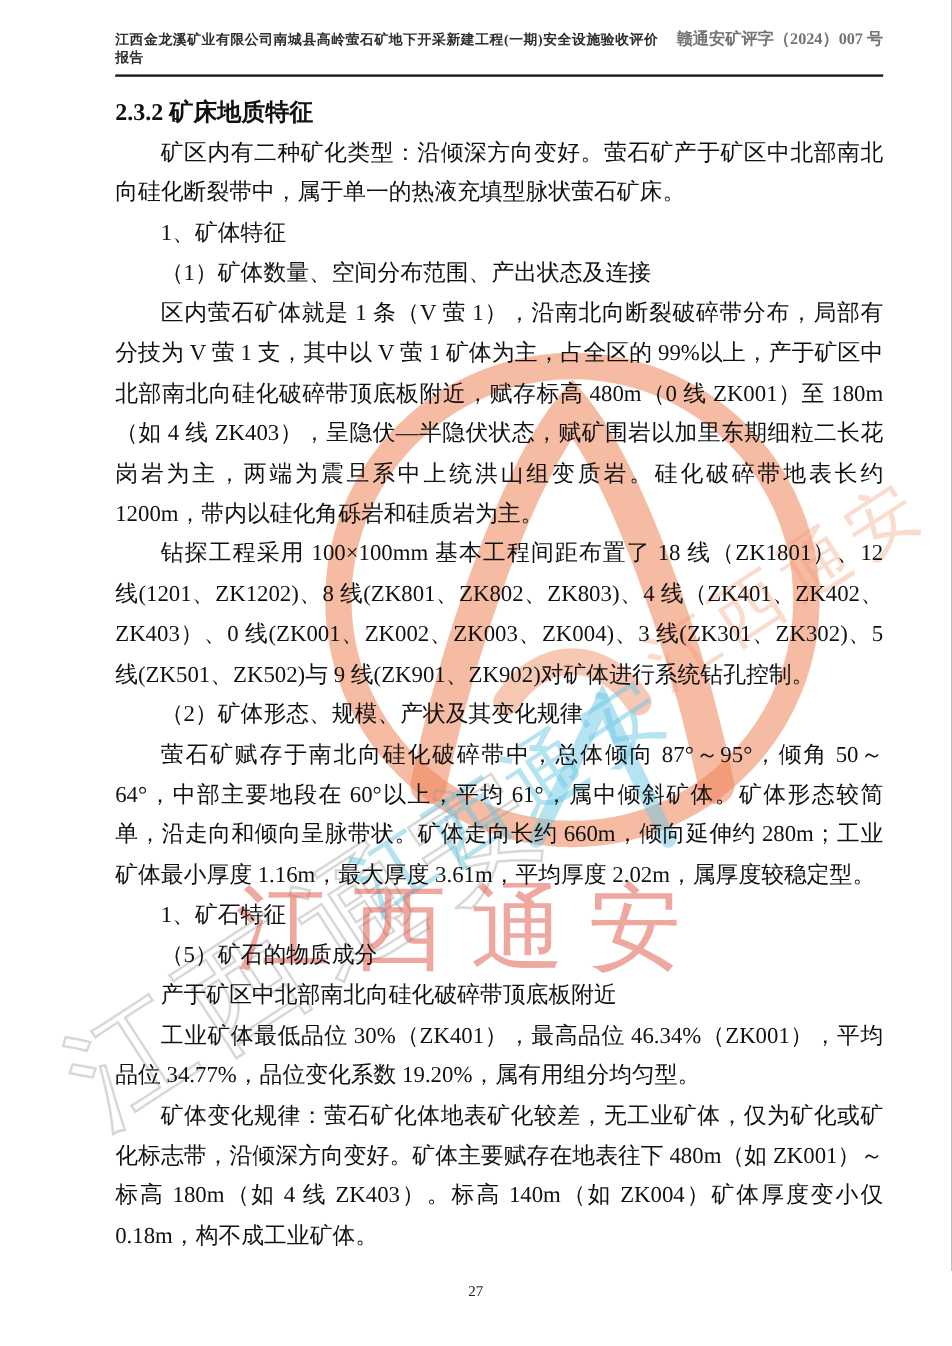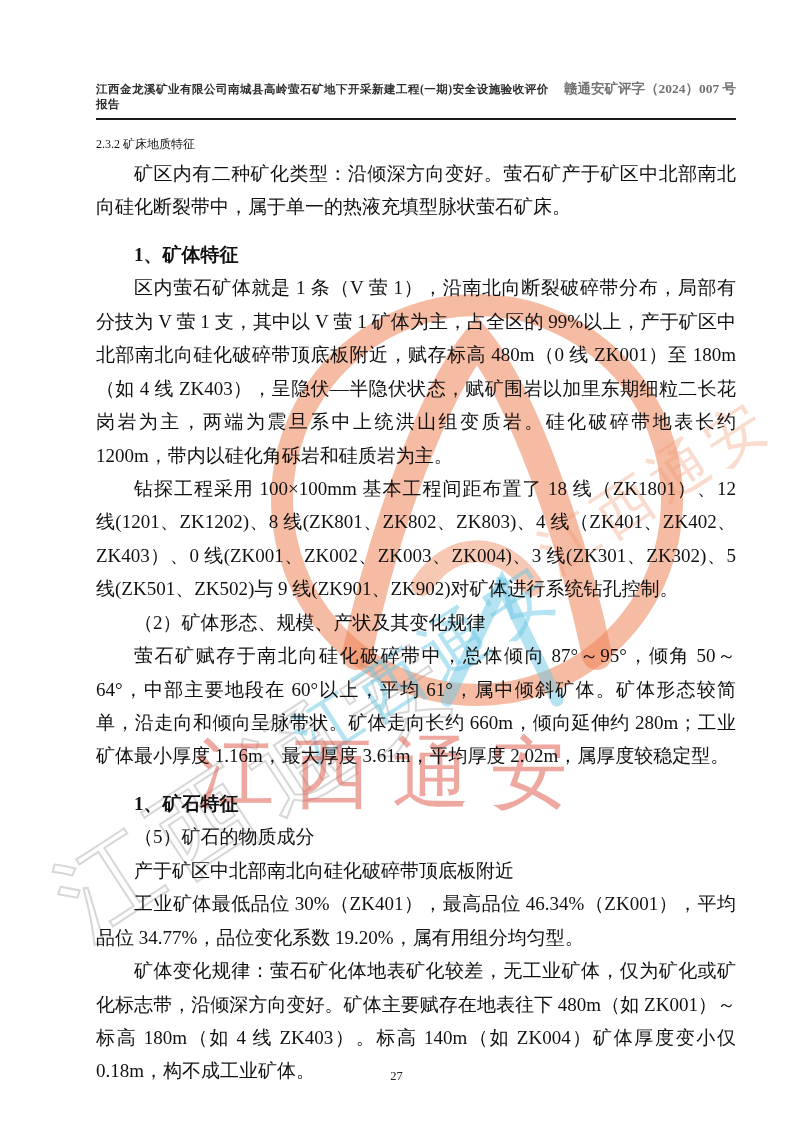--- a/index.html
+++ b/index.html
@@ -28,34 +28,34 @@
   }
   .wm-diag.cyan{
     left:300px;top:700px;font-size:66px;letter-spacing:10px;
     color:rgba(105,200,228,0.50);transform:rotate(-33deg);
   }
   .wm-diag.orange{
     left:545px;top:520px;font-size:58px;letter-spacing:8px;
     color:rgba(240,150,108,0.33);transform:rotate(-33deg);
   }
   
-  .content{position:relative;z-index:1;padding:80px 57px 0 96px;}
+  .content{position:relative;z-index:1;padding:24px 57px 0 96px;}
   .hdr{
     display:flex;align-items:baseline;justify-content:space-between;
     padding-bottom:6px;
   }
   .hdr-title{font-size:11.5px;font-weight:600;color:#2e2e2e;letter-spacing:0.5px;}
   .hdr-doc{font-size:13.5px;font-weight:700;color:#737373;white-space:nowrap;margin-left:8px;}
   .hdr-rule{border-bottom:2px solid #1a1a1a;margin-bottom:16px;}
-  .sec-heading{font-size:12px;font-weight:400;margin:0 0 4px 0;}
+  .sec-heading{font-size:20px;font-weight:700;margin:0 0 4px 0;}
   .para{
     margin:0;font-size:19px;line-height:1.76;
     text-align:justify;text-indent:2em;
   }
-  .para.bold{font-weight:700;margin-top:14px;}
+  .para.bold{font-weight:400;}
   .page-num{
     position:absolute;left:0;right:0;bottom:38px;
     text-align:center;font-size:12.5px;color:#222;z-index:1;
   }
 </style>
 </head>
 <body>
 
 <div class="page">
 
@@ -84,20 +84,21 @@
       <span class="hdr-title">江西金龙溪矿业有限公司南城县高岭萤石矿地下开采新建工程(一期)安全设施验收评价报告</span>
       <span class="hdr-doc">赣通安矿评字（2024）007 号</span>
     </div>
     <div class="hdr-rule"></div>
 
     <h2 class="sec-heading">2.3.2 矿床地质特征</h2>
 
     <div>
         <p class="para">矿区内有二种矿化类型：沿倾深方向变好。萤石矿产于矿区中北部南北向硅化断裂带中，属于单一的热液充填型脉状萤石矿床。</p>
         <p class="para bold">1、矿体特征</p>
+        <p class="para">（1）矿体数量、空间分布范围、产出状态及连接</p>
         <p class="para">区内萤石矿体就是 1 条（V 萤 1），沿南北向断裂破碎带分布，局部有分技为 V 萤 1 支，其中以 V 萤 1 矿体为主，占全区的 99%以上，产于矿区中北部南北向硅化破碎带顶底板附近，赋存标高 480m（0 线 ZK001）至 180m（如 4 线 ZK403），呈隐伏—半隐伏状态，赋矿围岩以加里东期细粒二长花岗岩为主，两端为震旦系中上统洪山组变质岩。硅化破碎带地表长约 1200m，带内以硅化角砾岩和硅质岩为主。</p>
         <p class="para">钻探工程采用 100×100mm 基本工程间距布置了 18 线（ZK1801）、12 线(1201、ZK1202)、8 线(ZK801、ZK802、ZK803)、4 线（ZK401、ZK402、ZK403）、0 线(ZK001、ZK002、ZK003、ZK004)、3 线(ZK301、ZK302)、5 线(ZK501、ZK502)与 9 线(ZK901、ZK902)对矿体进行系统钻孔控制。</p>
         <p class="para">（2）矿体形态、规模、产状及其变化规律</p>
         <p class="para">萤石矿赋存于南北向硅化破碎带中，总体倾向 87°～95°，倾角 50～64°，中部主要地段在 60°以上，平均 61°，属中倾斜矿体。矿体形态较简单，沿走向和倾向呈脉带状。矿体走向长约 660m，倾向延伸约 280m；工业矿体最小厚度 1.16m，最大厚度 3.61m，平均厚度 2.02m，属厚度较稳定型。</p>
         <p class="para bold">1、矿石特征</p>
         <p class="para">（5）矿石的物质成分</p>
         <p class="para">产于矿区中北部南北向硅化破碎带顶底板附近</p>
         <p class="para">工业矿体最低品位 30%（ZK401），最高品位 46.34%（ZK001），平均品位 34.77%，品位变化系数 19.20%，属有用组分均匀型。</p>
         <p class="para">矿体变化规律：萤石矿化体地表矿化较差，无工业矿体，仅为矿化或矿化标志带，沿倾深方向变好。矿体主要赋存在地表往下 480m（如 ZK001）～标高 180m（如 4 线 ZK403）。标高 140m（如 ZK004）矿体厚度变小仅 0.18m，构不成工业矿体。</p>
       </div>

